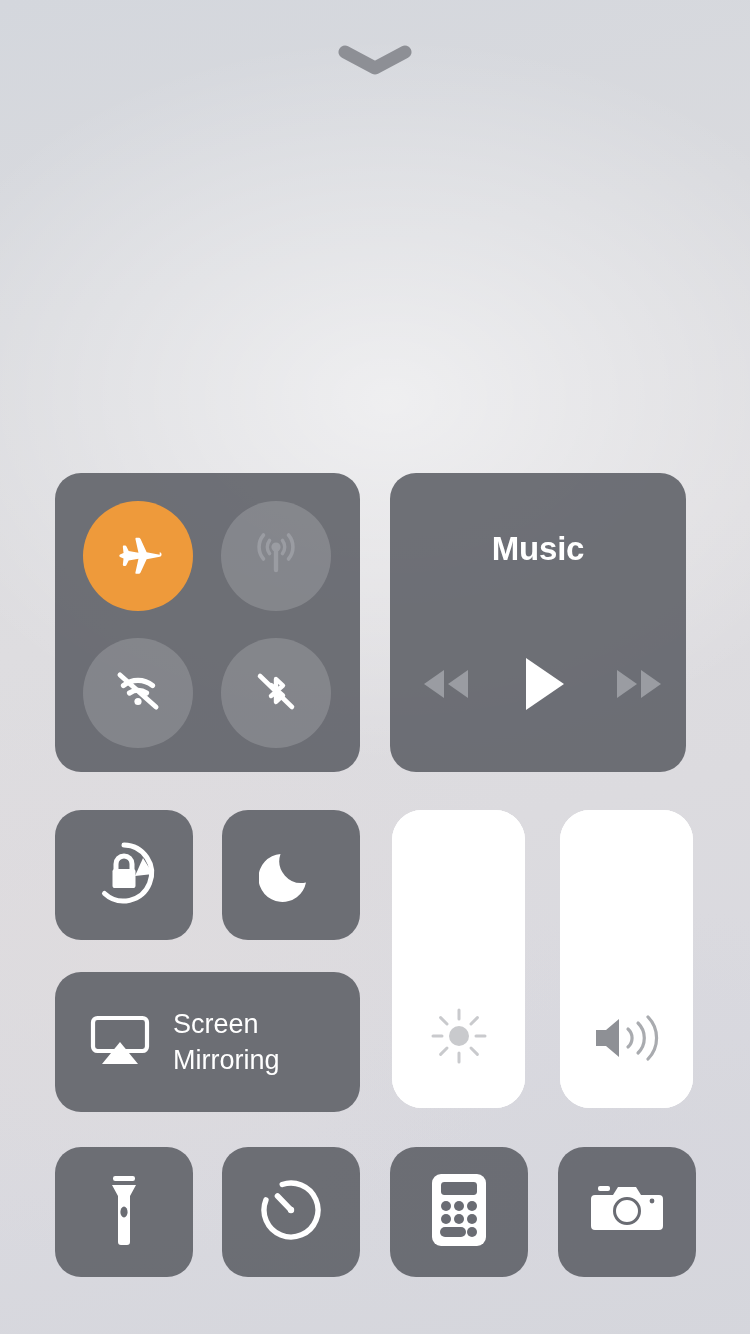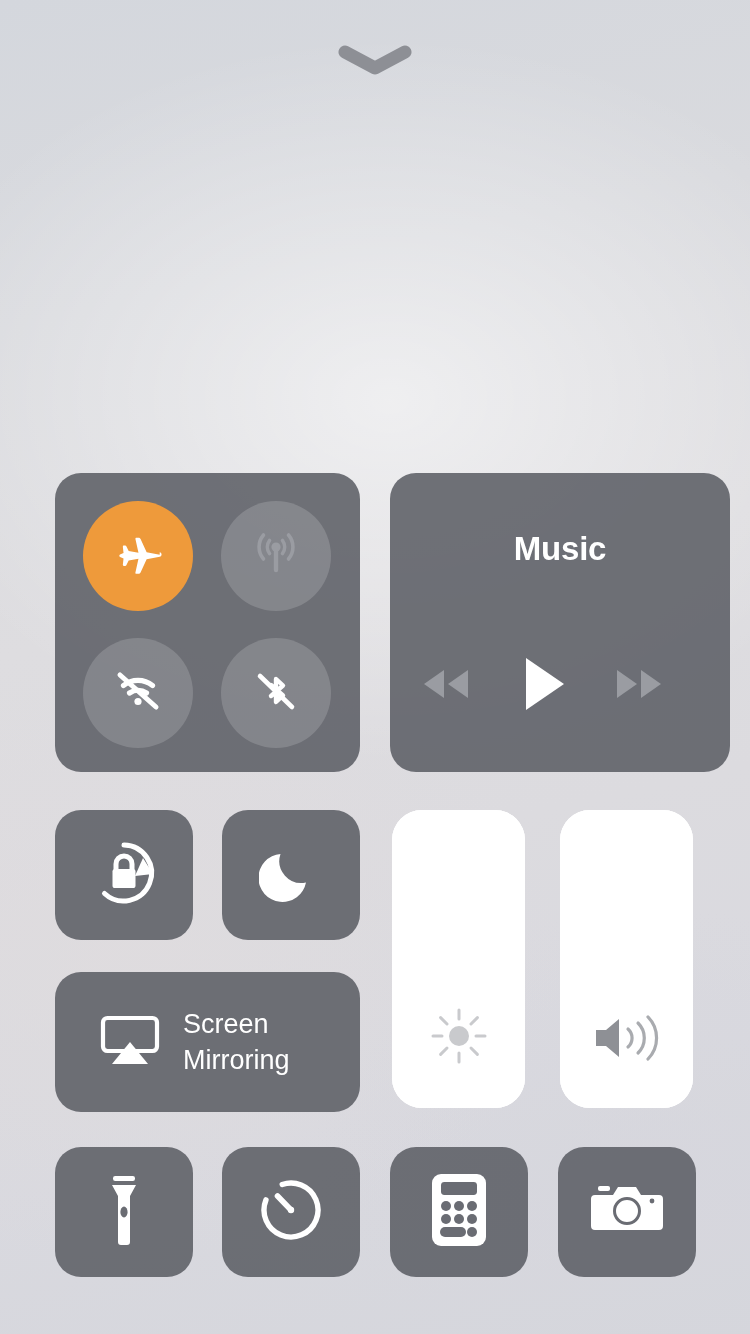--- a/index.html
+++ b/index.html
@@ -74,21 +74,21 @@
     justify-content: center;
     background: rgba(255,255,255,0.16);
   }
   .toggle.on { background: #ee9a3b; }
   .toggle.tl { left: 28px;  top: 28px; }
   .toggle.tr { left: 166px; top: 28px; }
   .toggle.bl { left: 28px;  top: 165px; }
   .toggle.br { left: 166px; top: 165px; }
 
   
-  #music { left: 390px; top: 473px; width: 296px; height: 299px; padding-left: 44px; }
+  #music { left: 390px; top: 473px; width: 296px; height: 299px; }
   #music-title {
     position: absolute;
     left: 0; right: 0;
     top: 57px;
     text-align: center;
     color: #ffffff;
     font-size: 33px;
     font-weight: bold;
     letter-spacing: -0.2px;
   }
@@ -114,21 +114,21 @@
     display: flex;
     align-items: center;
     justify-content: center;
   }
 
   
   #screen-mirroring {
     left: 55px; top: 972px; width: 305px; height: 140px;
     display: flex;
     align-items: center;
-    padding-left: 44px;
+    padding-left: 34px;
     box-sizing: border-box;
   }
   #sm-label {
     margin-left: 22px;
     color: #ffffff;
     font-size: 27px;
     line-height: 36px;
     font-weight: normal;
     white-space: pre-line;
   }

